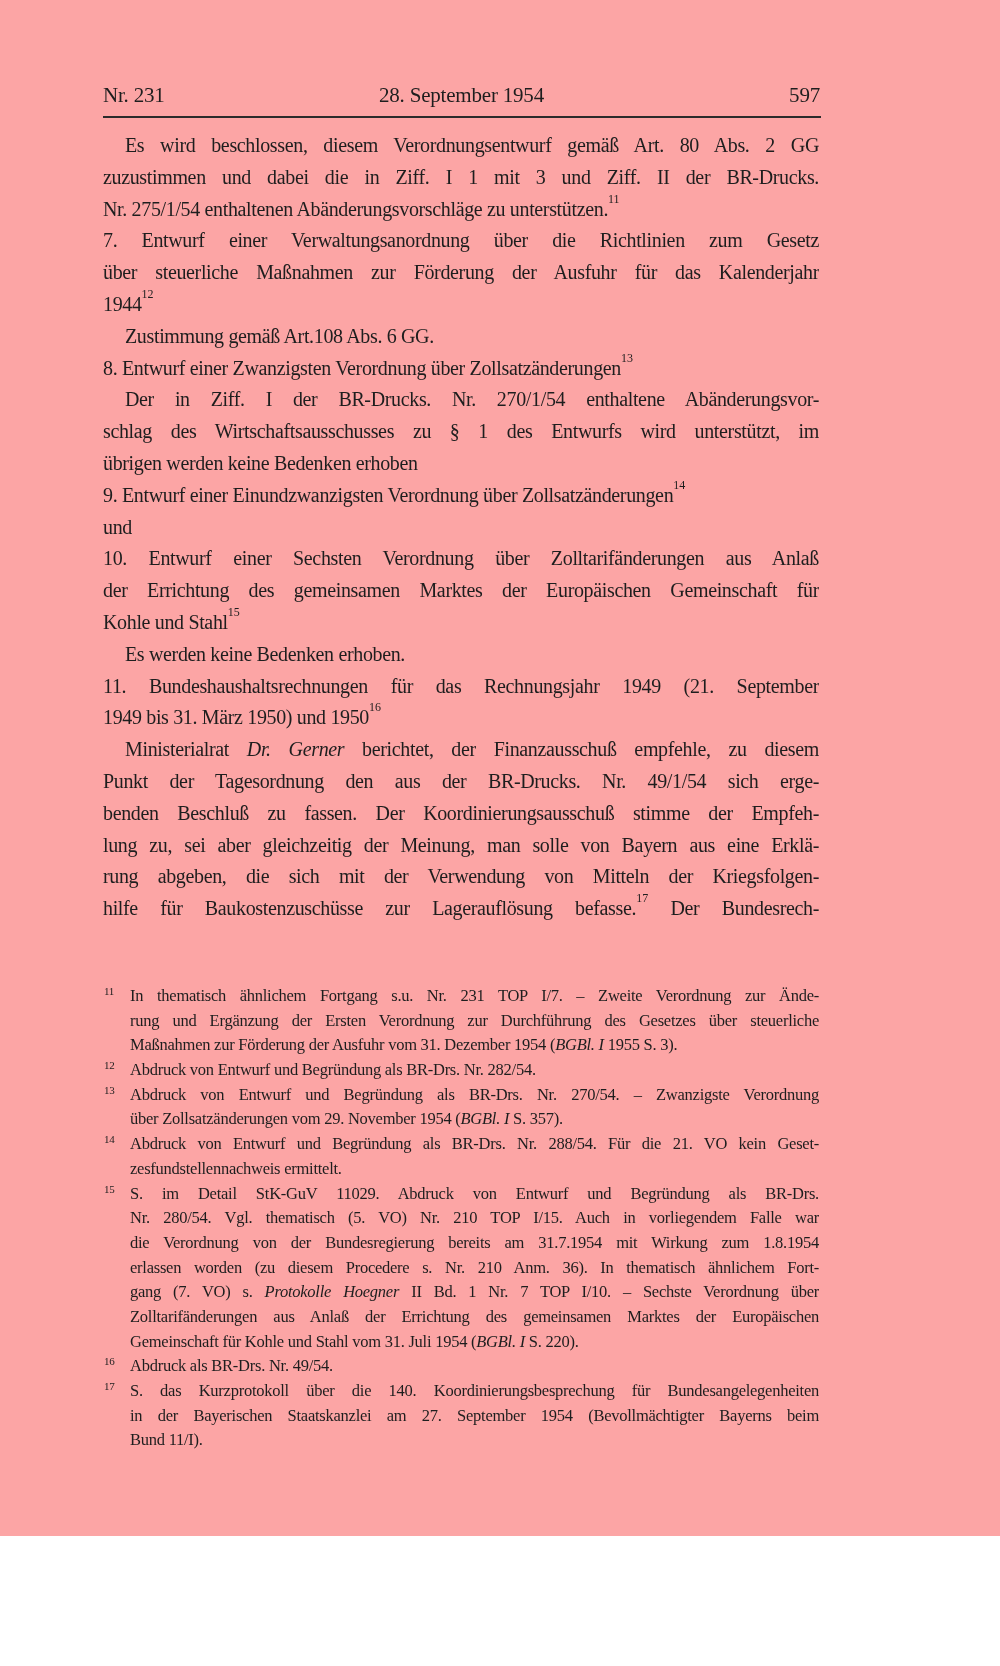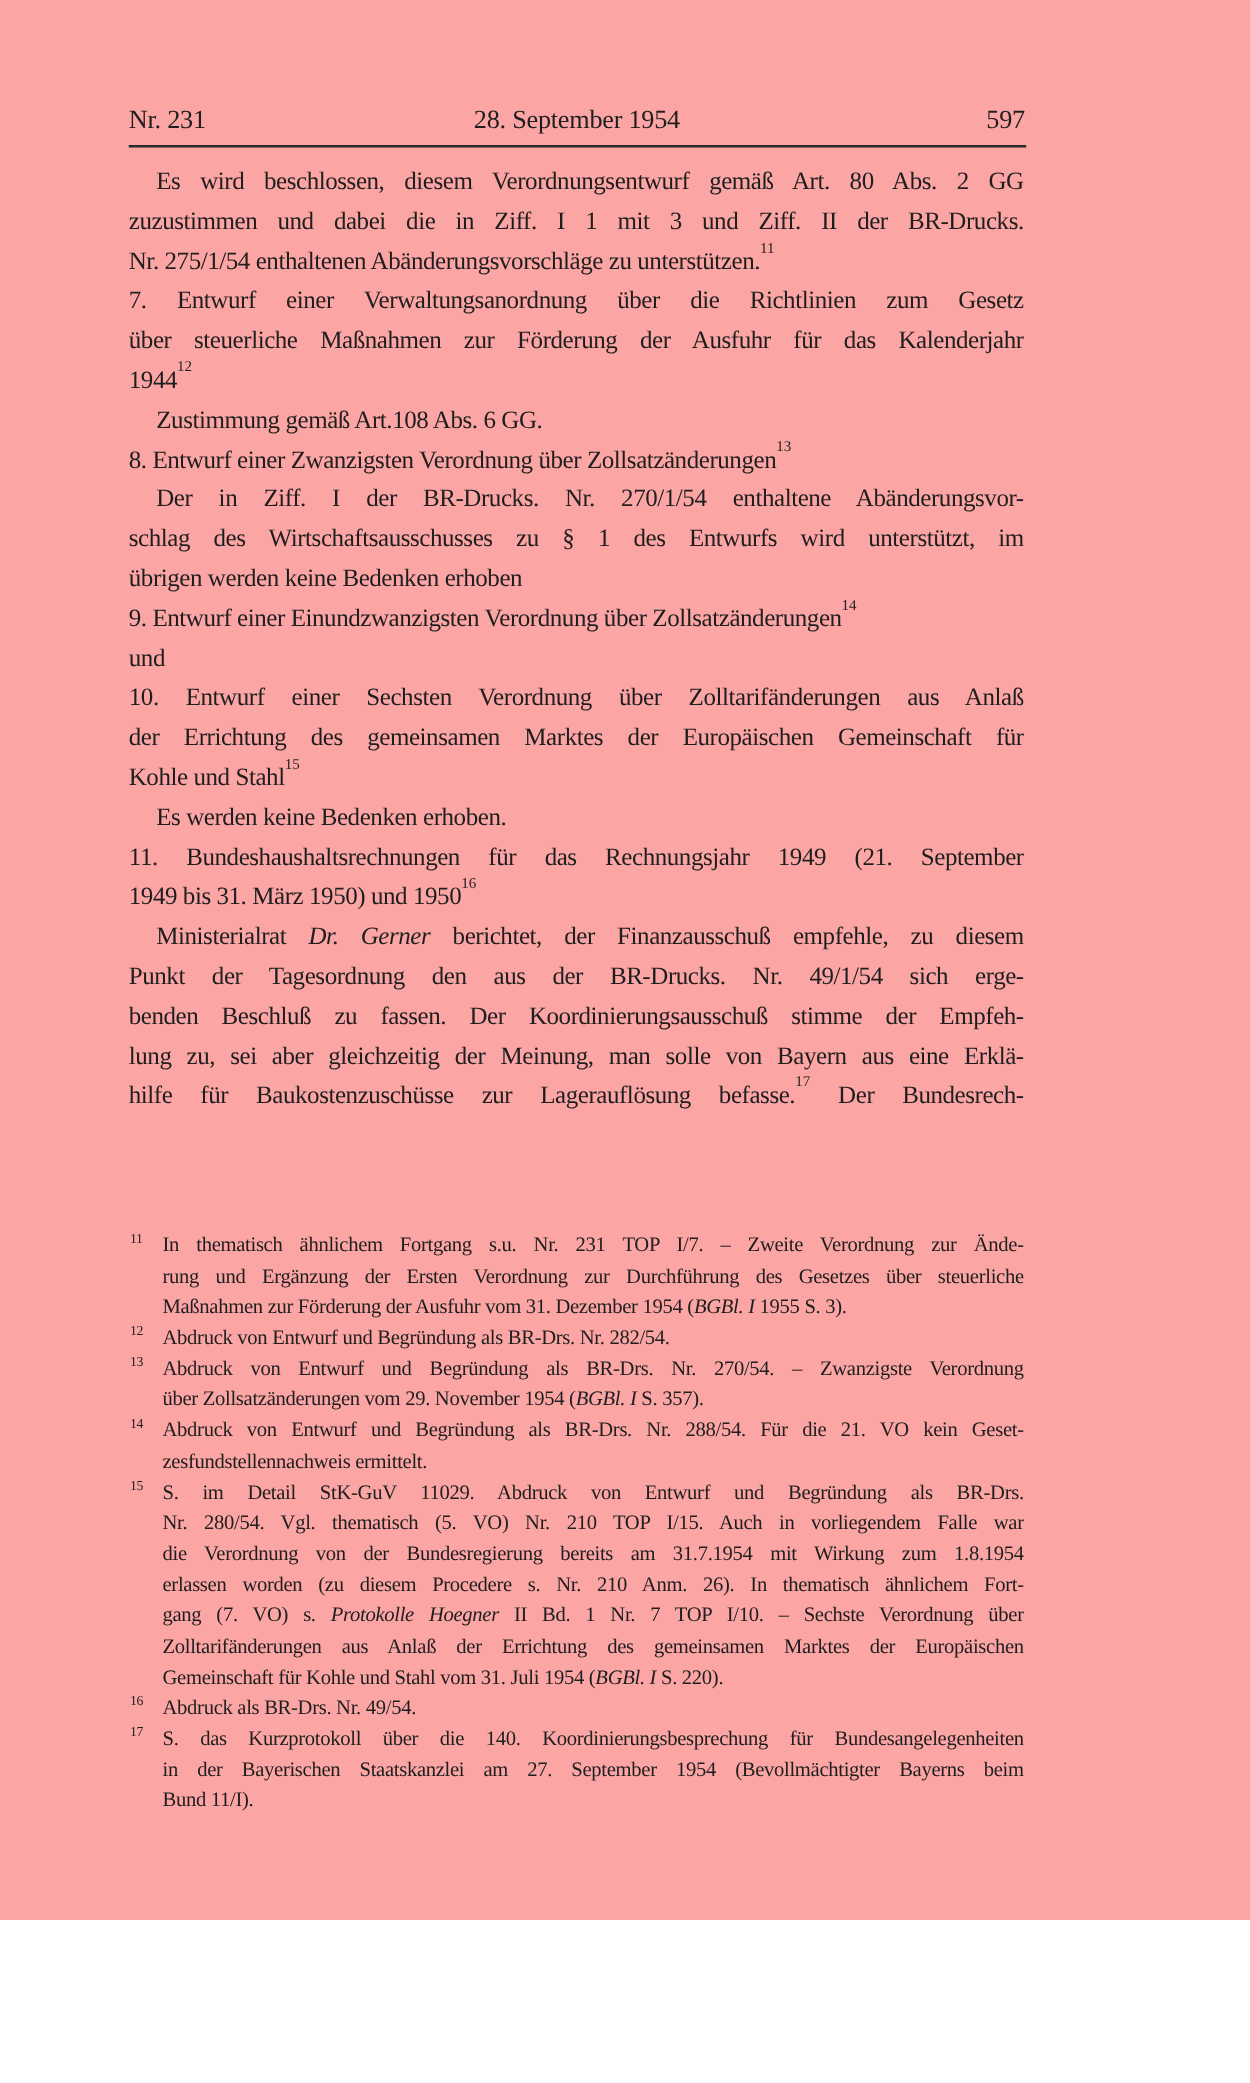--- a/index.html
+++ b/index.html
@@ -110,20 +110,21 @@
       </div>
       <div>
         <div class="line"><span>11. Bundeshaushaltsrechnungen für das Rechnungsjahr 1949 (21. September</span></div>
         <div class="line last"><span>1949 bis 31. März 1950) und 1950</span><sup class="sup">16</sup></div>
       </div>
       <div>
         <div class="line indent"><span>Ministerialrat </span><i>Dr. Gerner</i><span> berichtet, der Finanzausschuß empfehle, zu diesem</span></div>
         <div class="line"><span>Punkt der Tagesordnung den aus der BR-Drucks. Nr. 49/1/54 sich erge-</span></div>
         <div class="line"><span>benden Beschluß zu fassen. Der Koordinierungsausschuß stimme der Empfeh-</span></div>
         <div class="line"><span>lung zu, sei aber gleichzeitig der Meinung, man solle von Bayern aus eine Erklä-</span></div>
+        <div class="line"><span>rung abgeben, die sich mit der Verwendung von Mitteln der Kriegsfolgen-</span></div>
         <div class="line"><span>hilfe für Baukostenzuschüsse zur Lagerauflösung befasse.</span><sup class="sup">17</sup><span> Der Bundesrech-</span></div>
       </div>
     </div>
 
   <div class="footnotes" id="footnotes-block">
       <div class="footnote">
         <sup class="fn-num">11</sup>
         <div class="fn-line"><span>In thematisch ähnlichem Fortgang s.u. Nr. 231 TOP I/7. – Zweite Verordnung zur Ände-</span></div>
         <div class="fn-line"><span>rung und Ergänzung der Ersten Verordnung zur Durchführung des Gesetzes über steuerliche</span></div>
         <div class="fn-line last"><span>Maßnahmen zur Förderung der Ausfuhr vom 31. Dezember 1954 (</span><i>BGBl. I</i><span> 1955 S. 3).</span></div>
@@ -140,21 +141,21 @@
       <div class="footnote">
         <sup class="fn-num">14</sup>
         <div class="fn-line"><span>Abdruck von Entwurf und Begründung als BR-Drs. Nr. 288/54. Für die 21. VO kein Geset-</span></div>
         <div class="fn-line last"><span>zesfundstellennachweis ermittelt.</span></div>
       </div>
       <div class="footnote">
         <sup class="fn-num">15</sup>
         <div class="fn-line"><span>S. im Detail StK-GuV 11029. Abdruck von Entwurf und Begründung als BR-Drs.</span></div>
         <div class="fn-line"><span>Nr. 280/54. Vgl. thematisch (5. VO) Nr. 210 TOP I/15. Auch in vorliegendem Falle war</span></div>
         <div class="fn-line"><span>die Verordnung von der Bundesregierung bereits am 31.7.1954 mit Wirkung zum 1.8.1954</span></div>
-        <div class="fn-line"><span>erlassen worden (zu diesem Procedere s. Nr. 210 Anm. 26). In thematisch ähnlichem Fort-</span></div>
+        <div class="fn-line"><span>erlassen worden (zu diesem Procedere s. Nr. 210 Anm. 36). In thematisch ähnlichem Fort-</span></div>
         <div class="fn-line"><span>gang (7. VO) s. </span><i>Protokolle Hoegner</i><span> II Bd. 1 Nr. 7 TOP I/10. – Sechste Verordnung über</span></div>
         <div class="fn-line"><span>Zolltarifänderungen aus Anlaß der Errichtung des gemeinsamen Marktes der Europäischen</span></div>
         <div class="fn-line last"><span>Gemeinschaft für Kohle und Stahl vom 31. Juli 1954 (</span><i>BGBl. I</i><span> S. 220).</span></div>
       </div>
       <div class="footnote">
         <sup class="fn-num">16</sup>
         <div class="fn-line last"><span>Abdruck als BR-Drs. Nr. 49/54.</span></div>
       </div>
       <div class="footnote">
         <sup class="fn-num">17</sup>

